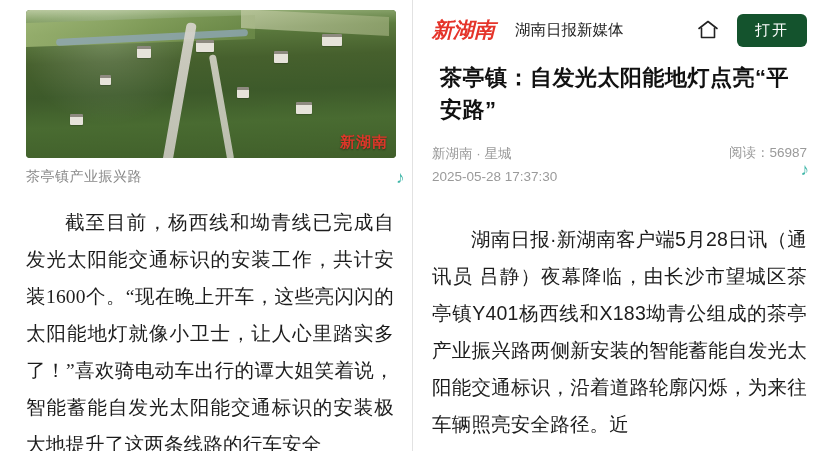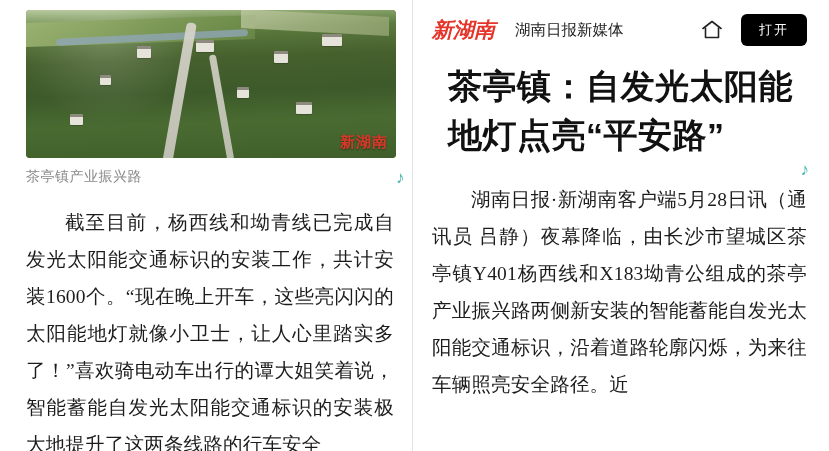--- a/index.html
+++ b/index.html
@@ -188,33 +188,33 @@
   .home-icon {
     width: 30px;
     height: 30px;
     display: flex;
     align-items: center;
     justify-content: center;
     margin-right: 14px;
     color: #222;
   }
   .open-btn {
-    background: #000000;
+    background: #14532d;
     color: #ffffff;
-    font-size: 13px;
+    font-size: 15px;
     padding: 7px 18px;
     border: none;
     border-radius: 6px;
     cursor: pointer;
     font-family: "Liberation Sans", sans-serif;
     letter-spacing: 2px;
   }
   .headline {
-    margin: 14px 0 0 16px;
-    font-size: 34px;
+    margin: 14px 0 0 8px;
+    font-size: 22px;
     font-weight: 700;
     line-height: 1.45;
     color: #111111;
     letter-spacing: .5px;
     font-family: "Liberation Sans", sans-serif;
   }
   .meta-row {
     margin-top: 16px;
     display: flex;
     align-items: flex-start;
@@ -232,27 +232,27 @@
     white-space: nowrap;
   }
   .music-note-right {
     position: absolute;
     right: 20px;
     top: 160px;
     color: #3fb6a8;
     font-size: 17px;
   }
   .right-body {
-    margin-top: 20px;
+    margin-top: 32px;
     font-size: 19.5px;
     line-height: 1.9;
     color: #1c1c1c;
     text-align: justify;
     text-indent: 2em;
-    font-family: Liberation Serif, serif;
+    font-family: Liberation Sans, sans-serif;
     letter-spacing: .2px;
   }
 </style>
 </head>
 <body>
 
 <div class="page">
 
   <div class="col-left">
 
@@ -293,19 +293,26 @@
         <svg width="24" height="24" viewBox="0 0 24 24" fill="none" stroke="currentColor" stroke-width="1.6" stroke-linecap="round" stroke-linejoin="round">
           <path d="M3 10.5 12 3.5l9 7"></path>
           <path d="M5.5 10v9.5h13V10"></path>
         </svg>
       </div>
       <button class="open-btn">打开</button>
     </div>
 
     <h1 class="headline">茶亭镇：自发光太阳能地灯点亮“平安路”</h1>
 
+    <div class="meta-row">
+      <div class="meta-left">
+        <div>新湖南 · 星城</div>
+        <div>2025-05-28 17:37:30</div>
+      </div>
+      <div class="meta-right">阅读：56987</div>
+    </div>
 
     <div class="music-note-right">♪</div>
 
     <div class="right-body">湖南日报·新湖南客户端5月28日讯（通讯员 吕静）夜幕降临，由长沙市望城区茶亭镇Y401杨西线和X183坳青公组成的茶亭产业振兴路两侧新安装的智能蓄能自发光太阳能交通标识，沿着道路轮廓闪烁，为来往车辆照亮安全路径。近</div>
   </div>
 
 </div>
 
 </body></html>

